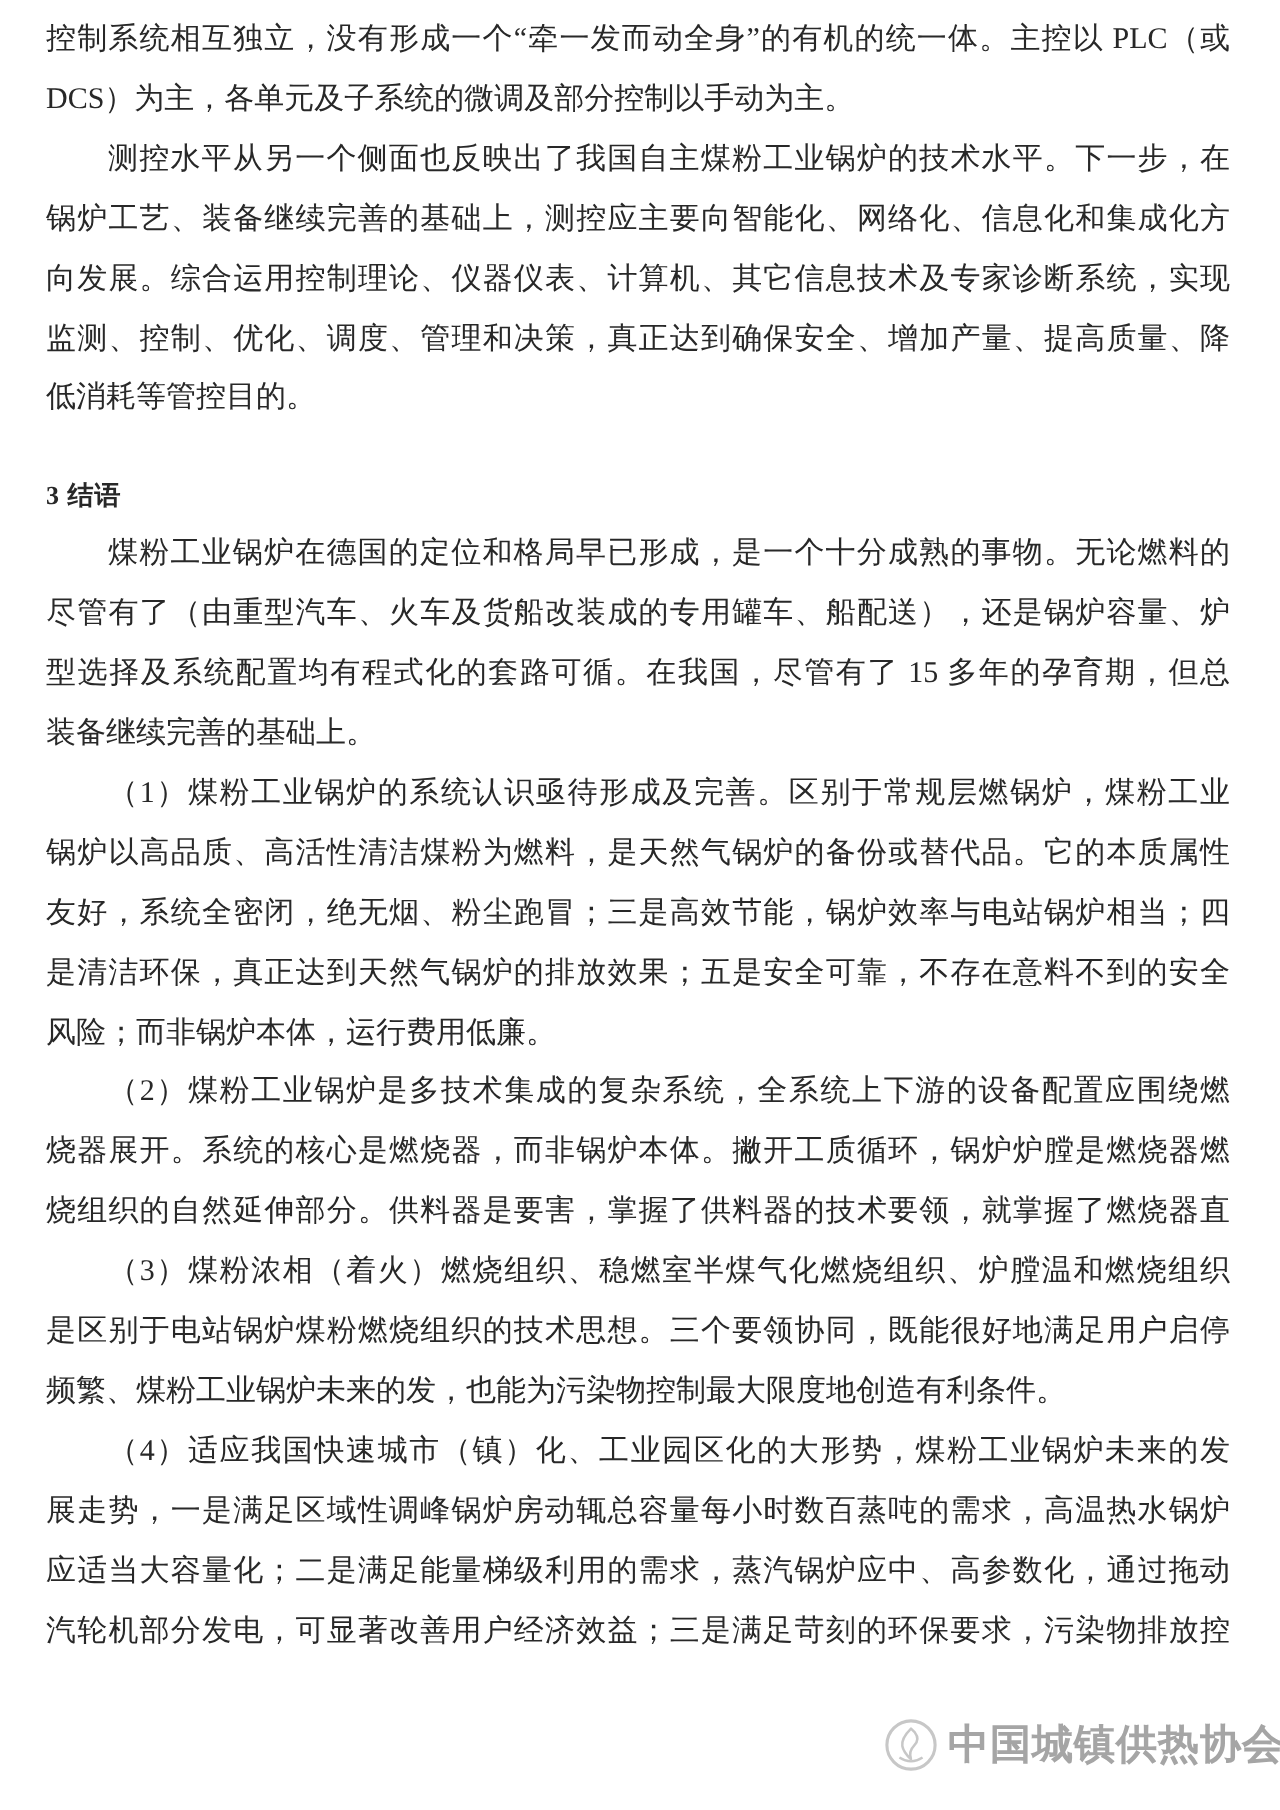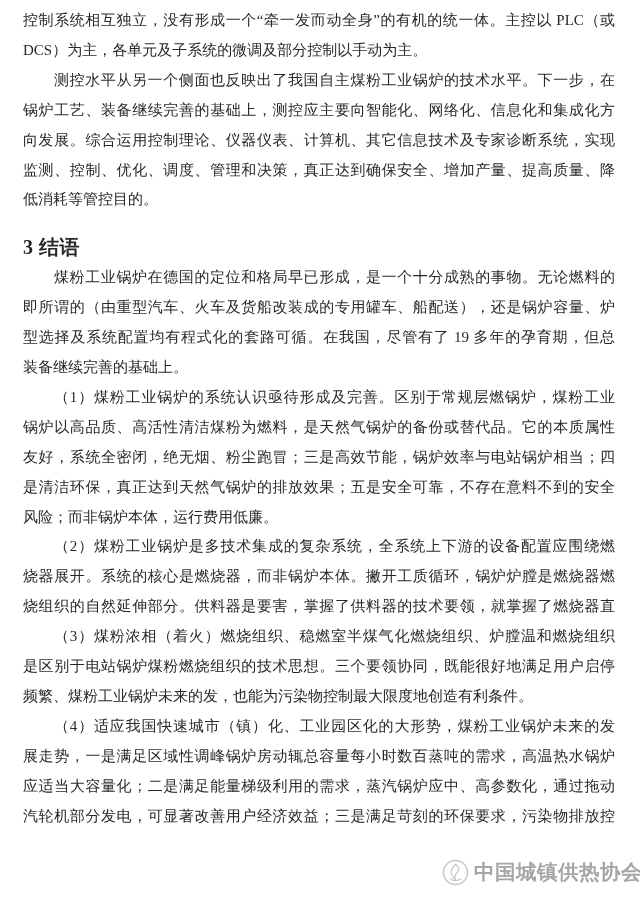--- a/index.html
+++ b/index.html
@@ -31,21 +31,21 @@
     white-space: normal;
   }
   .line.end {
     text-align-last: left;
   }
   .line.indent {
     text-indent: 31px;
   }
   .line.heading {
     font-weight: bold;
-    font-size: 20px;
+    font-size: 13px;
     text-align-last: left;
     padding-top: 18px;
     letter-spacing: 0.5px;
   }
   .watermark {
     position: absolute;
     left: 442px;
     top: 858px;
     display: flex;
     align-items: center;
@@ -78,22 +78,22 @@
   <div class="doc" id="doc">
       <div class="line full">控制系统相互独立，没有形成一个“牵一发而动全身”的有机的统一体。主控以 PLC（或</div>
       <div class="line end">DCS）为主，各单元及子系统的微调及部分控制以手动为主。</div>
       <div class="line full indent">测控水平从另一个侧面也反映出了我国自主煤粉工业锅炉的技术水平。下一步，在</div>
       <div class="line full">锅炉工艺、装备继续完善的基础上，测控应主要向智能化、网络化、信息化和集成化方</div>
       <div class="line full">向发展。综合运用控制理论、仪器仪表、计算机、其它信息技术及专家诊断系统，实现</div>
       <div class="line full">监测、控制、优化、调度、管理和决策，真正达到确保安全、增加产量、提高质量、降</div>
       <div class="line end">低消耗等管控目的。</div>
       <div class="line heading">3 结语</div>
       <div class="line full indent">煤粉工业锅炉在德国的定位和格局早已形成，是一个十分成熟的事物。无论燃料的</div>
-      <div class="line full">即所谓的（由重型汽车、火车及货船改装成的专用罐车、船配送），还是锅炉容量、炉</div>
-      <div class="line full">型选择及系统配置均有程式化的套路可循。在我国，尽管有了 19 多年的孕育期，但总</div>
+      <div class="line full">尽管有了（由重型汽车、火车及货船改装成的专用罐车、船配送），还是锅炉容量、炉</div>
+      <div class="line full">型选择及系统配置均有程式化的套路可循。在我国，尽管有了 15 多年的孕育期，但总</div>
       <div class="line end">装备继续完善的基础上。</div>
       <div class="line full indent">（1）煤粉工业锅炉的系统认识亟待形成及完善。区别于常规层燃锅炉，煤粉工业</div>
       <div class="line full">锅炉以高品质、高活性清洁煤粉为燃料，是天然气锅炉的备份或替代品。它的本质属性</div>
       <div class="line full">友好，系统全密闭，绝无烟、粉尘跑冒；三是高效节能，锅炉效率与电站锅炉相当；四</div>
       <div class="line full">是清洁环保，真正达到天然气锅炉的排放效果；五是安全可靠，不存在意料不到的安全</div>
       <div class="line end">风险；而非锅炉本体，运行费用低廉。</div>
       <div class="line full indent">（2）煤粉工业锅炉是多技术集成的复杂系统，全系统上下游的设备配置应围绕燃</div>
       <div class="line full">烧器展开。系统的核心是燃烧器，而非锅炉本体。撇开工质循环，锅炉炉膛是燃烧器燃</div>
       <div class="line full">烧组织的自然延伸部分。供料器是要害，掌握了供料器的技术要领，就掌握了燃烧器直</div>
       <div class="line full indent">（3）煤粉浓相（着火）燃烧组织、稳燃室半煤气化燃烧组织、炉膛温和燃烧组织</div>

